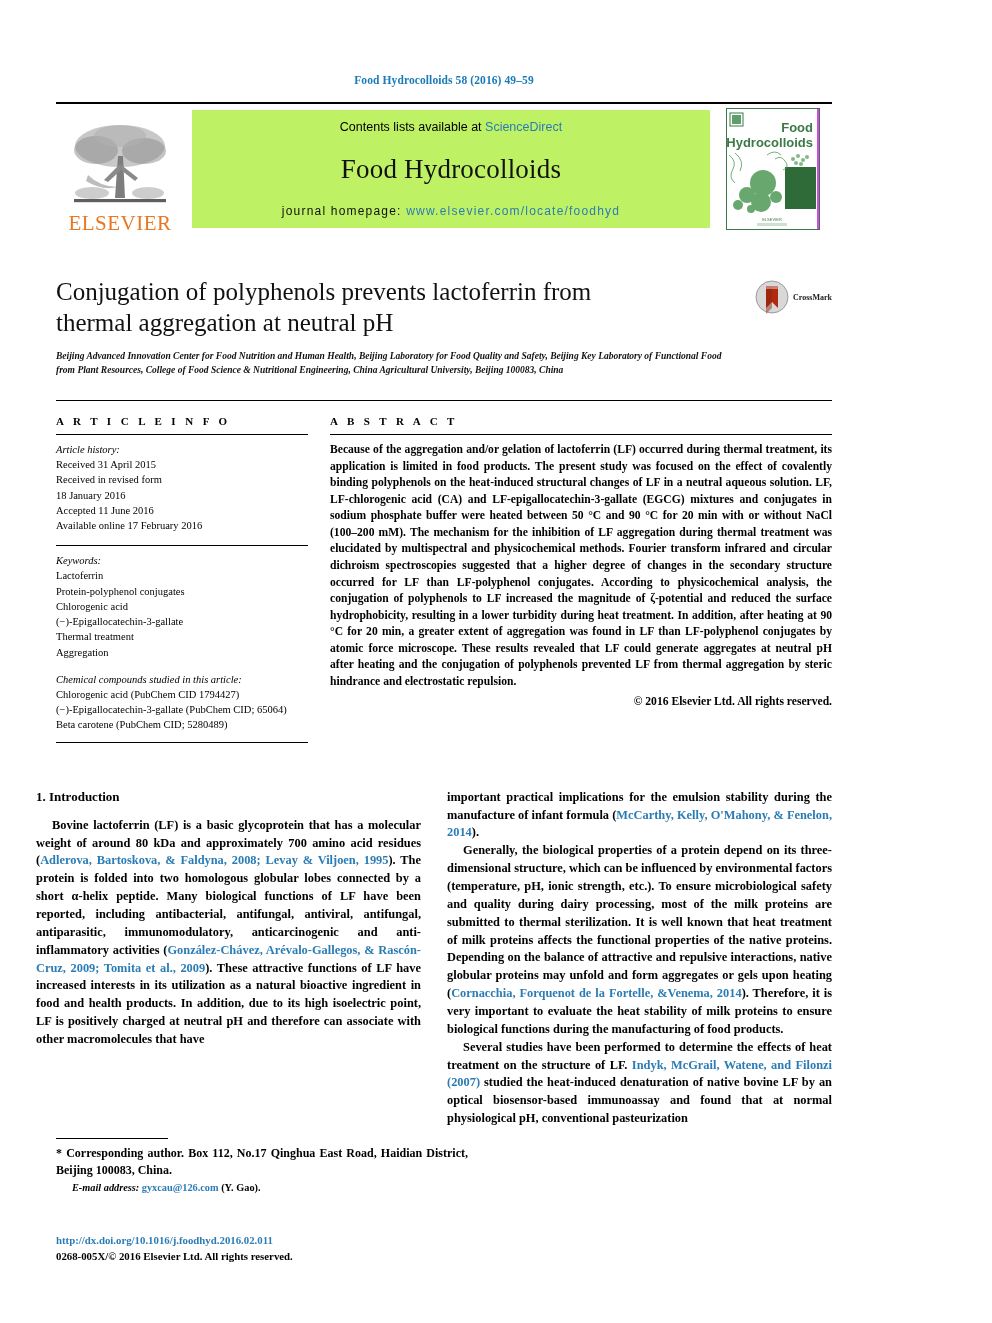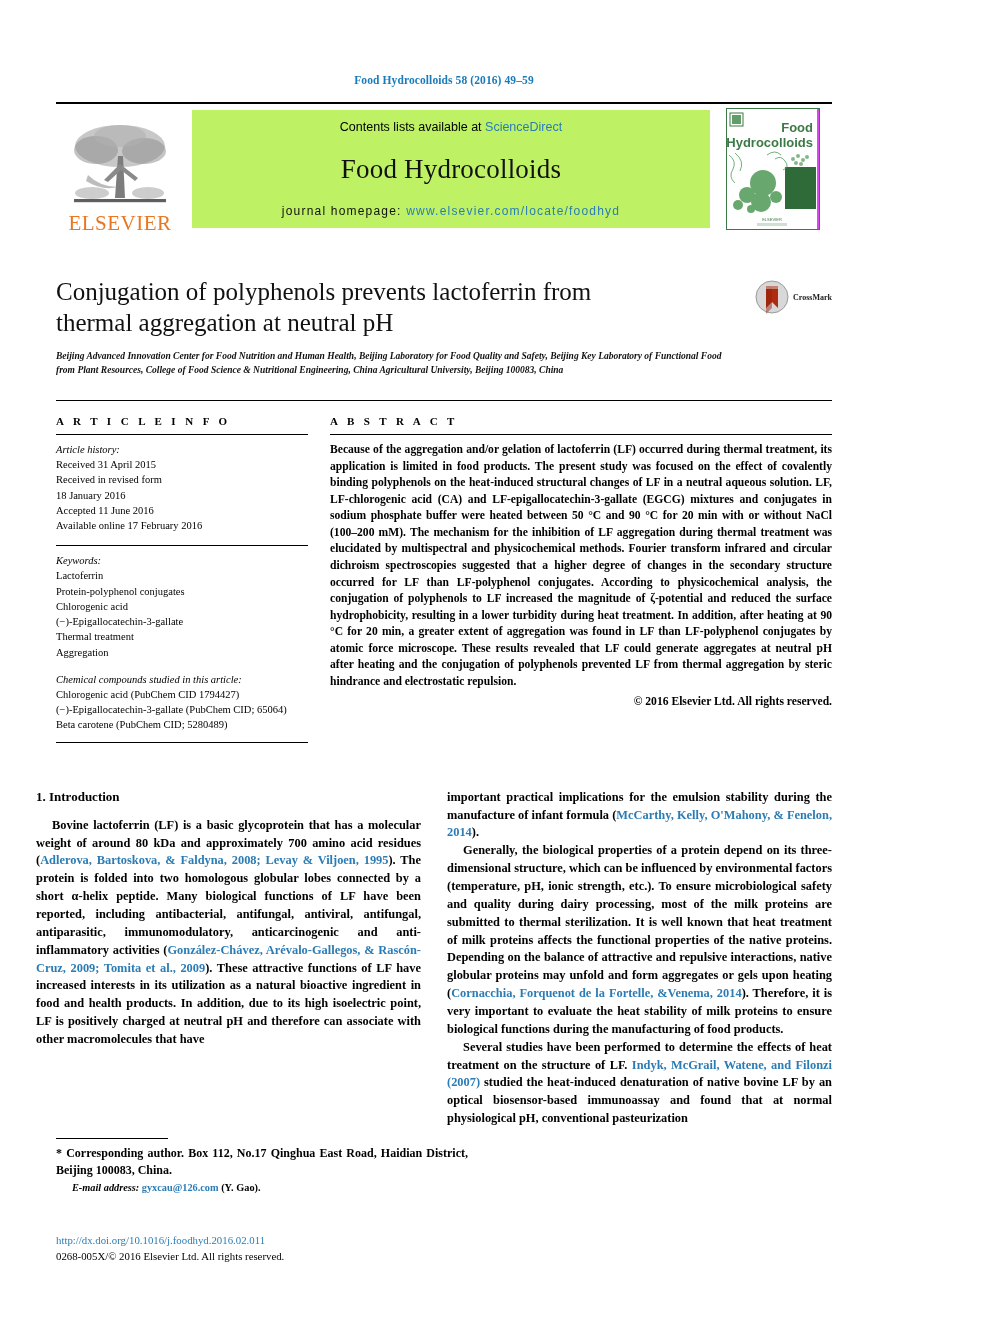--- a/index.html
+++ b/index.html
@@ -254,21 +254,21 @@
     margin-top: 2px;
     padding-left: 16px;
   }
   .fn-email .it { font-style: italic; text-align: center; }
   .link { color: #2b7cb5; }
   .doi-block {
     position: absolute;
     left: 56px;
     top: 1232px;
     font-size: 10.8px;
-    font-weight: normal;
+    font-weight: bold;
     line-height: 1.5;
   }
   .doi-url { color: #2b7cb5; }
 </style>
 </head>
 <body>
 
 <div class="page">
 
   <div class="runhead">Food Hydrocolloids 58 (2016) 49–59</div>

